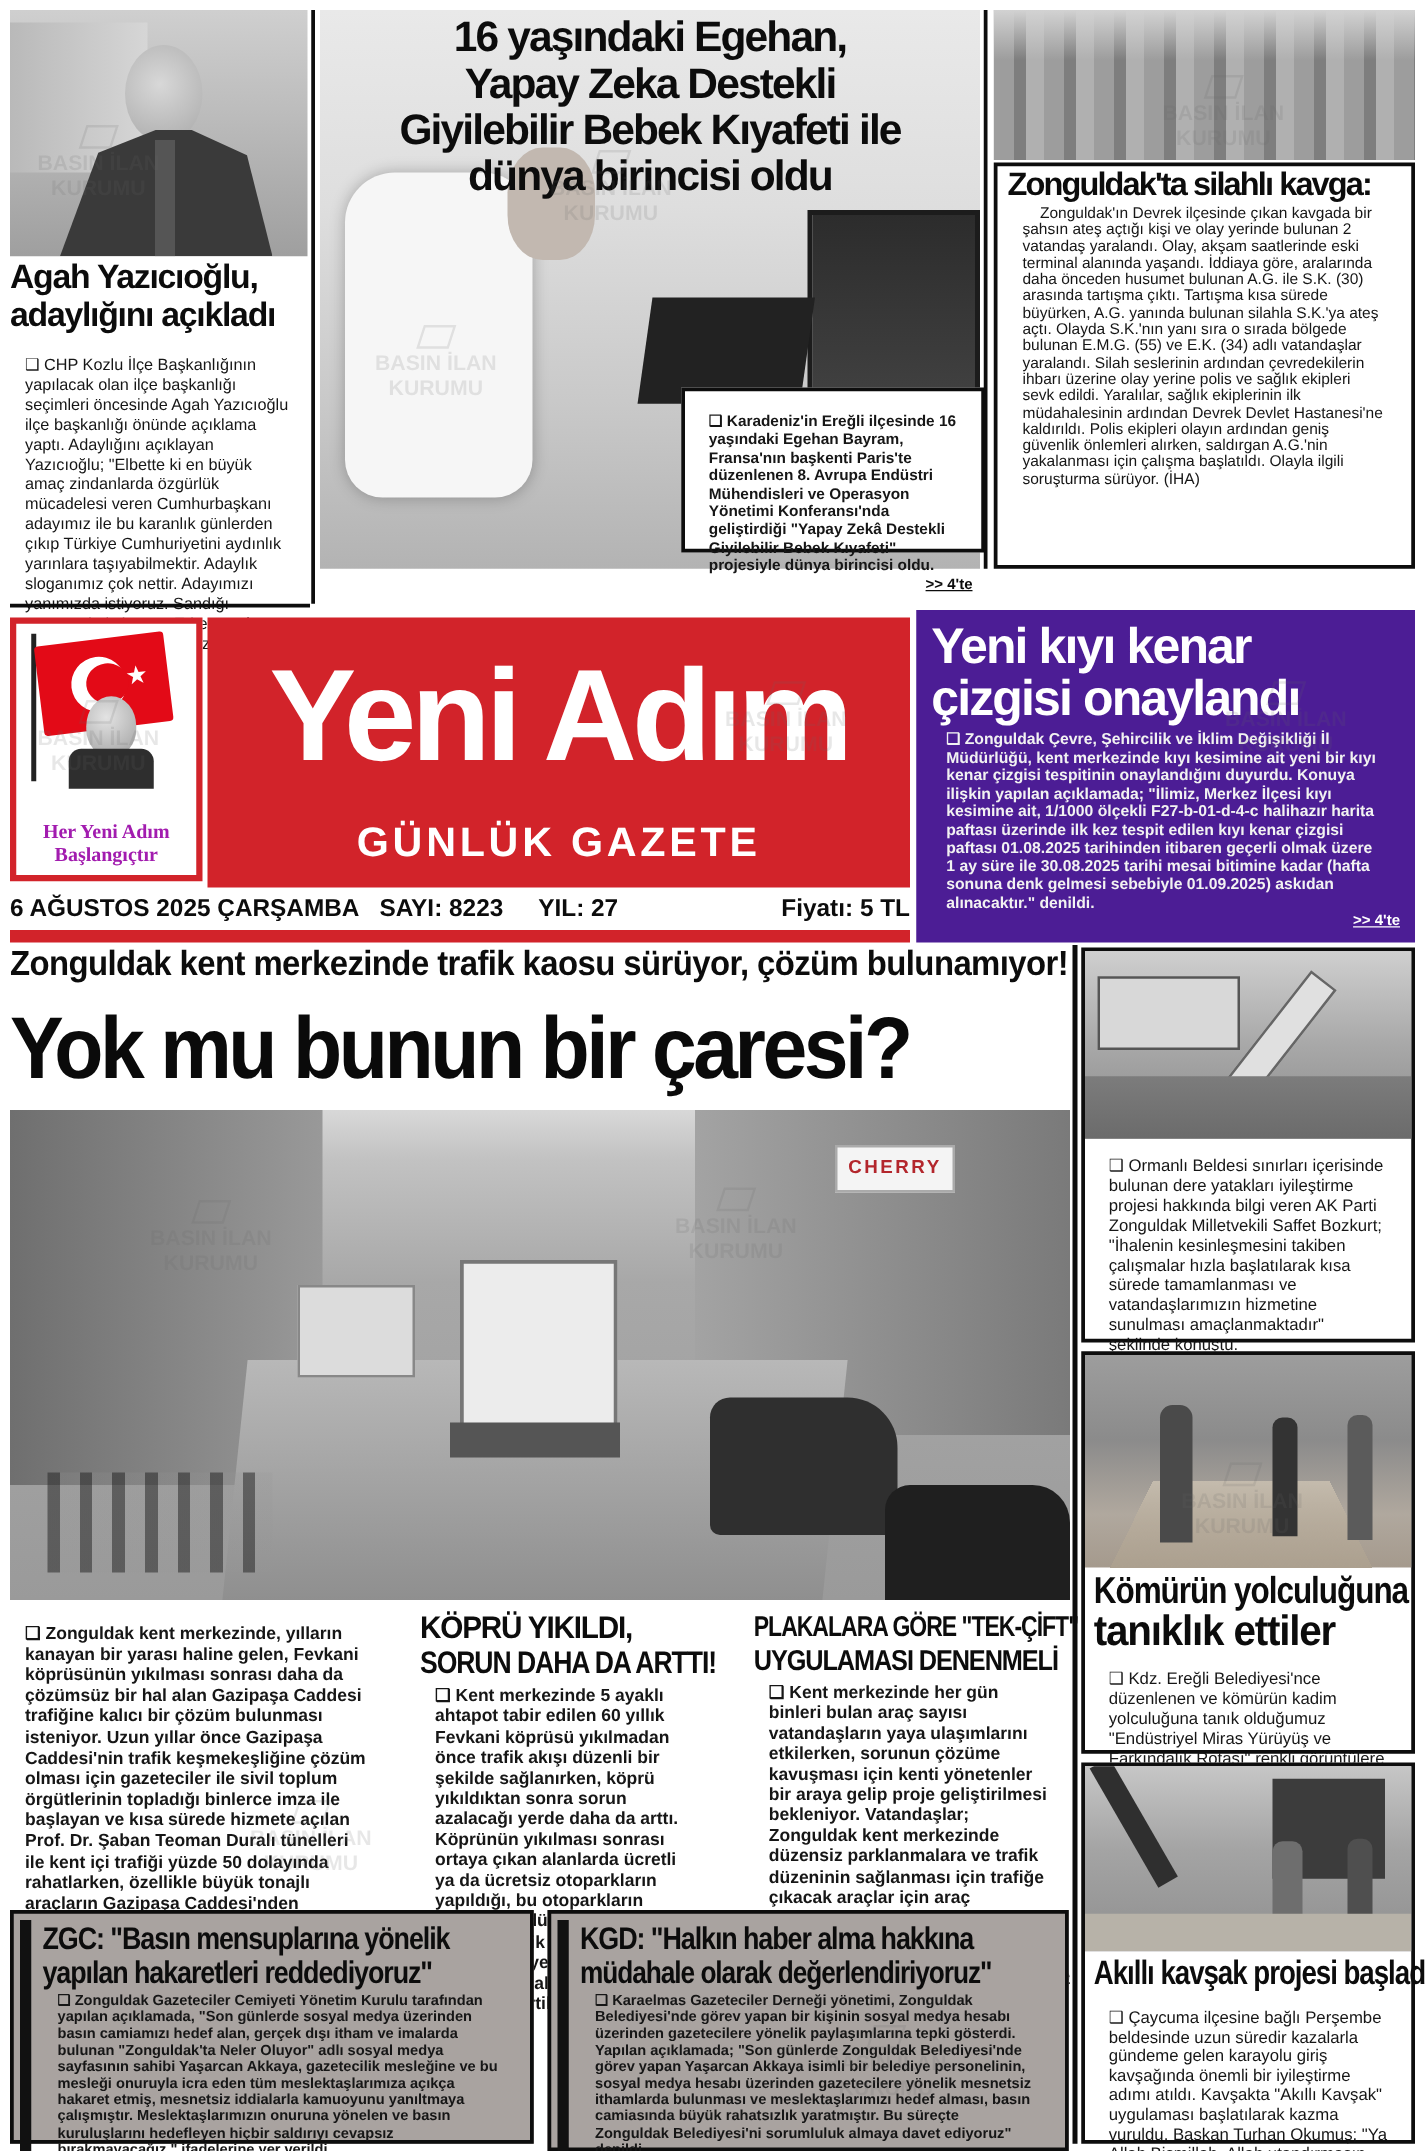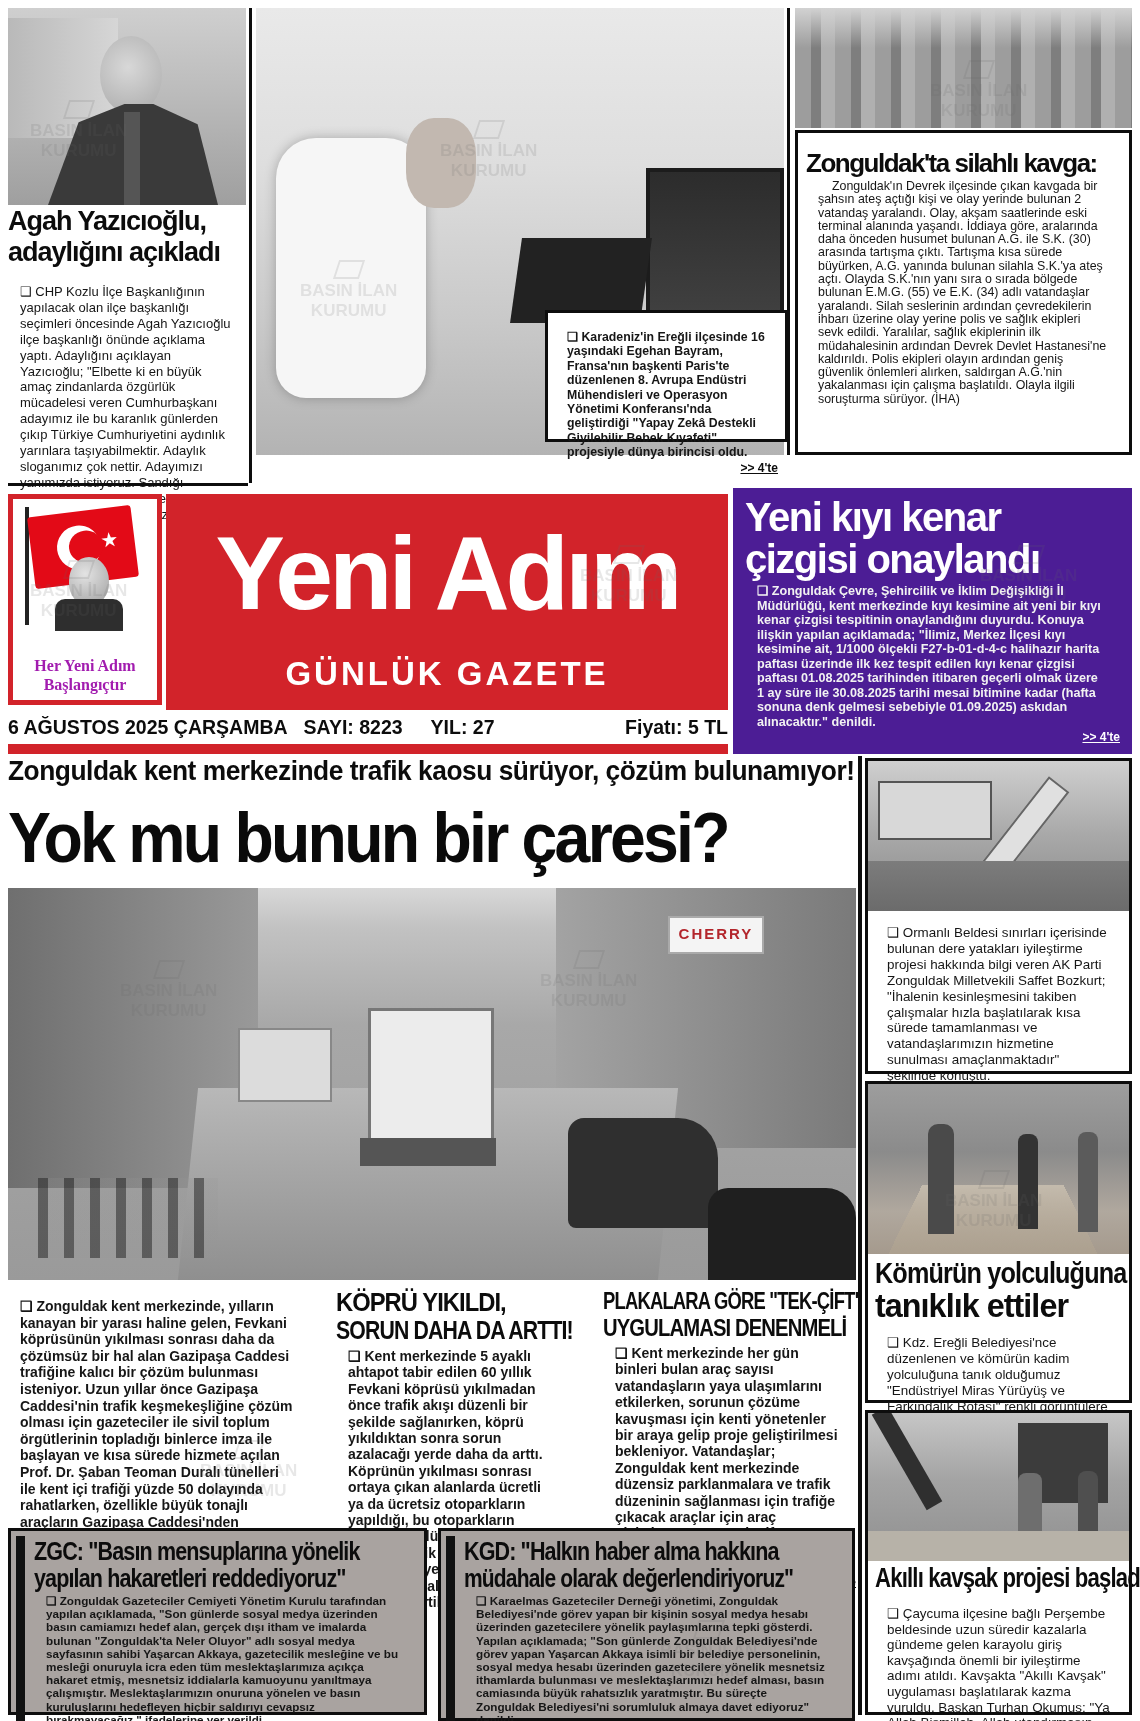--- a/index.html
+++ b/index.html
@@ -44,30 +44,36 @@
   </div>
   <div class="hline" style="left:8px;top:483px;width:240px;height:3px;"></div>
   <div class="vline" style="left:249px;top:8px;width:3px;height:475px;"></div>
 
   <div class="photo" style="left:256px;top:8px;width:528px;height:447px;background:linear-gradient(180deg,#e9e9e9 0%,#dedede 35%,#c9c9c9 70%,#b3b3b3 100%);">
     <div class="shape" style="left:390px;top:160px;width:130px;height:170px;background:linear-gradient(180deg,#2c2c2c,#444);border:4px solid #1c1c1c;"></div>
     <div class="shape" style="left:260px;top:230px;width:130px;height:85px;background:#222;transform:skewX(-8deg);"></div>
     <div class="shape" style="left:20px;top:130px;width:150px;height:260px;background:#f6f6f6;border-radius:40px 40px 30px 30px;box-shadow:0 0 12px rgba(0,0,0,.25);"></div>
     <div class="shape" style="left:150px;top:110px;width:70px;height:90px;background:#c2b8b0;border-radius:40%;"></div>
   </div>
+  <div class="abs hl center" style="left:256px;top:12px;width:528px;font-size:34px;line-height:37px;letter-spacing:-1.5px;">
+    <div>16 yaşındaki Egehan,</div>
+    <div>Yapay Zeka Destekli</div>
+    <div>Giyilebilir Bebek Kıyafeti ile</div>
+    <div>dünya birincisi oldu</div>
+  </div>
   <div class="boxed" style="left:545px;top:310px;width:243px;height:132px;padding:5px 7px;">
     <p class="bt" style="font-size:12.3px;line-height:14.4px;font-weight:700;">❑ Karadeniz'in Ereğli ilçesinde 16 yaşındaki Egehan Bayram, Fransa'nın başkenti Paris'te düzenlenen 8. Avrupa Endüstri Mühendisleri ve Operasyon Yönetimi Konferansı'nda geliştirdiği "Yapay Zekâ Destekli Giyilebilir Bebek Kıyafeti" projesiyle dünya birincisi oldu.</p>
     <div class="more-row" style="margin-top:-14px;"><span class="more" style="font-size:12px;">&gt;&gt; 4'te</span></div>
   </div>
   <div class="vline" style="left:787px;top:8px;width:3px;height:447px;"></div>
 
   <div class="photo" style="left:795px;top:8px;width:337px;height:120px;background:repeating-linear-gradient(90deg,#9d9d9d 0 16px,#7e7e7e 16px 26px,#b0b0b0 26px 40px);">
     <div class="shape" style="left:0;top:0;width:337px;height:40px;background:linear-gradient(180deg,#d2d2d2,rgba(210,210,210,0));"></div>
   </div>
-  <div class="boxed" style="left:795px;top:130px;width:337px;height:325px;padding:16px 8px;">
+  <div class="boxed" style="left:795px;top:130px;width:337px;height:325px;padding:0 8px;">
     <div class="hl" style="font-size:26px;line-height:28px;letter-spacing:-1.5px;">Zonguldak'ta silahlı kavga:</div>
     <p class="bt" style="font-size:12.4px;line-height:13.3px;margin-top:3px;text-indent:14px;">Zonguldak'ın Devrek ilçesinde çıkan kavgada bir şahsın ateş açtığı kişi ve olay yerinde bulunan 2 vatandaş yaralandı. Olay, akşam saatlerinde eski terminal alanında yaşandı. İddiaya göre, aralarında daha önceden husumet bulunan A.G. ile S.K. (30) arasında tartışma çıktı. Tartışma kısa sürede büyürken, A.G. yanında bulunan silahla S.K.'ya ateş açtı. Olayda S.K.'nın yanı sıra o sırada bölgede bulunan E.M.G. (55) ve E.K. (34) adlı vatandaşlar yaralandı. Silah seslerinin ardından çevredekilerin ihbarı üzerine olay yerine polis ve sağlık ekipleri sevk edildi. Yaralılar, sağlık ekiplerinin ilk müdahalesinin ardından Devrek Devlet Hastanesi'ne kaldırıldı. Polis ekipleri olayın ardından geniş güvenlik önlemleri alırken, saldırgan A.G.'nin yakalanması için çalışma başlatıldı. Olayla ilgili soruşturma sürüyor. (İHA)</p>
   </div>
 
   <div class="abs" style="left:8px;top:494px;width:154px;height:211px;border:5px solid #d2232a;background:#fff;box-sizing:border-box;">
     <div class="shape" style="left:12px;top:8px;width:4px;height:118px;background:#222;"></div>
     <div class="shape" style="left:18px;top:12px;width:104px;height:72px;background:#e30a17;transform:rotate(-7deg);border-radius:3px;">
       <div class="shape" style="left:26px;top:14px;width:44px;height:44px;border-radius:50%;background:#fff;"></div>
       <div class="shape" style="left:38px;top:20px;width:34px;height:32px;border-radius:50%;background:#e30a17;"></div>
       <div class="shape" style="left:70px;top:20px;color:#fff;font-size:20px;">★</div>

